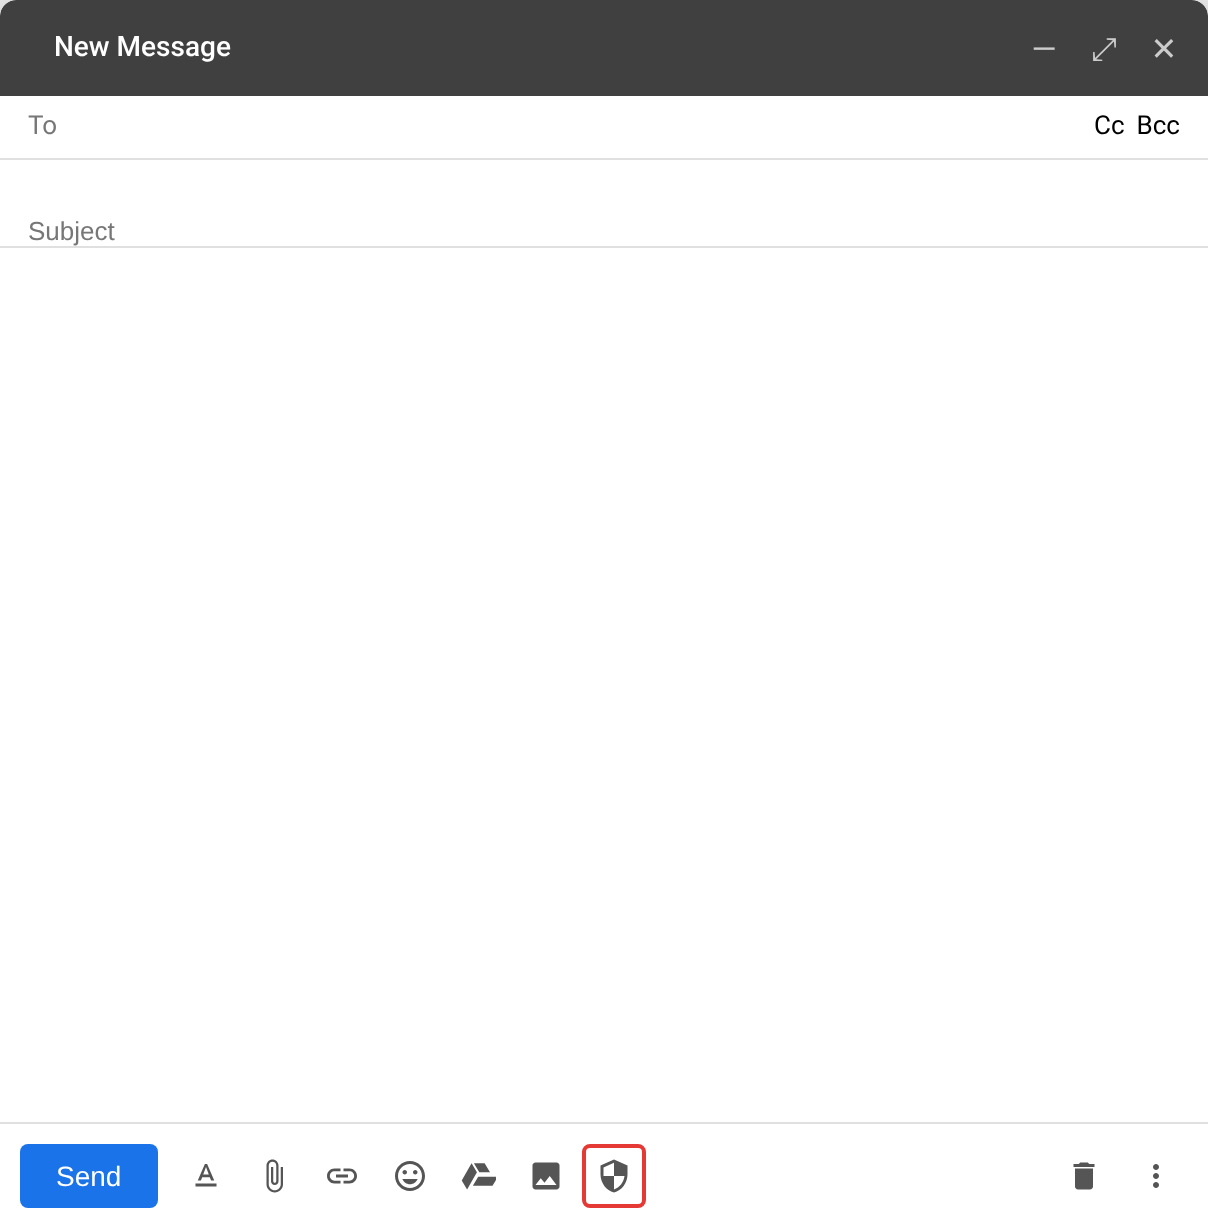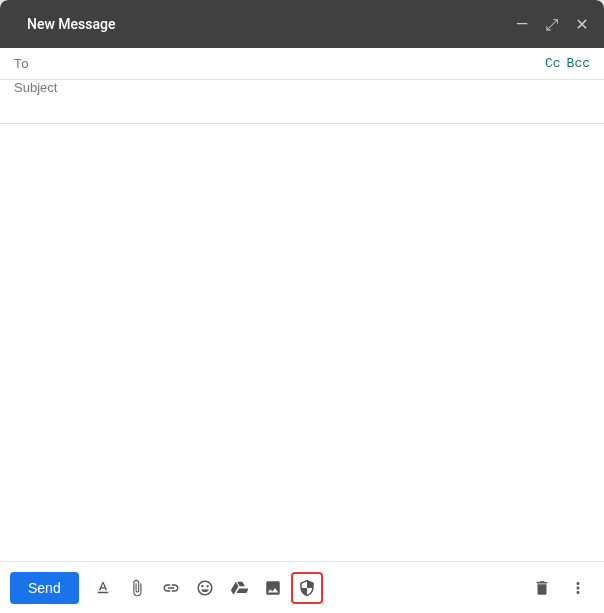--- a/index.html
+++ b/index.html
@@ -90,27 +90,26 @@
 
     .cc-bcc-links {
       display: flex;
       gap: 6px;
       color: #777;
       font-size: 13px;
     }
 
     .cc-bcc-link {
       cursor: pointer;
-      color: #0f766e;
-      font-family: Liberation Mono, monospace;
+      color: #000000;
     }
 
     .subject-row {
       display: flex;
-      align-items: flex-start;
+      align-items: flex-end;
       padding: 0 14px;
       border-bottom: 1px solid #e0e0e0;
       height: 44px;
       flex-shrink: 0;
     }
 
     .subject-input {
       flex: 1;
       border: none;
       outline: none;

